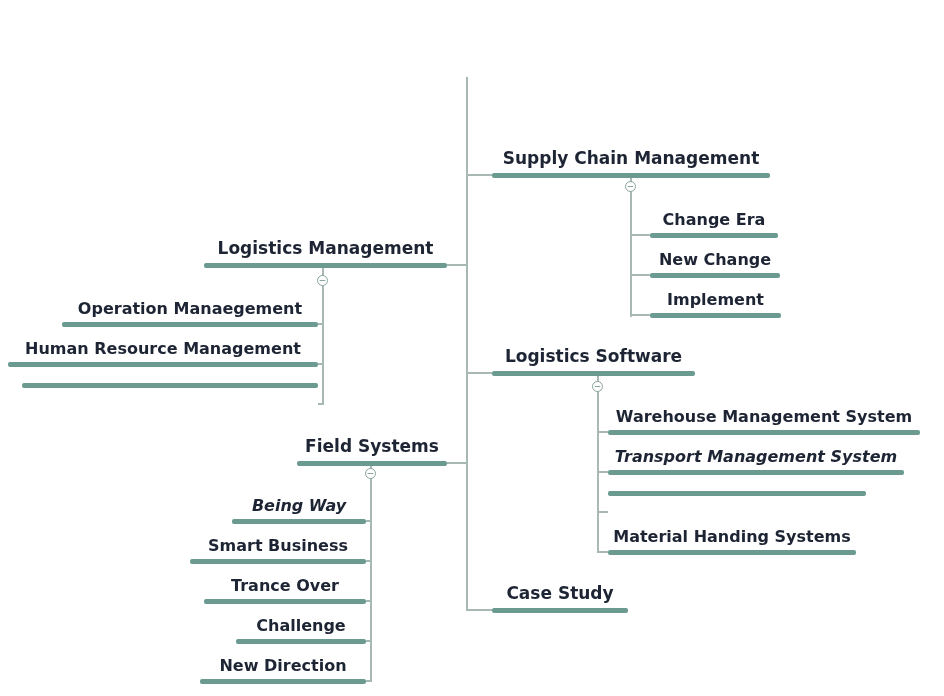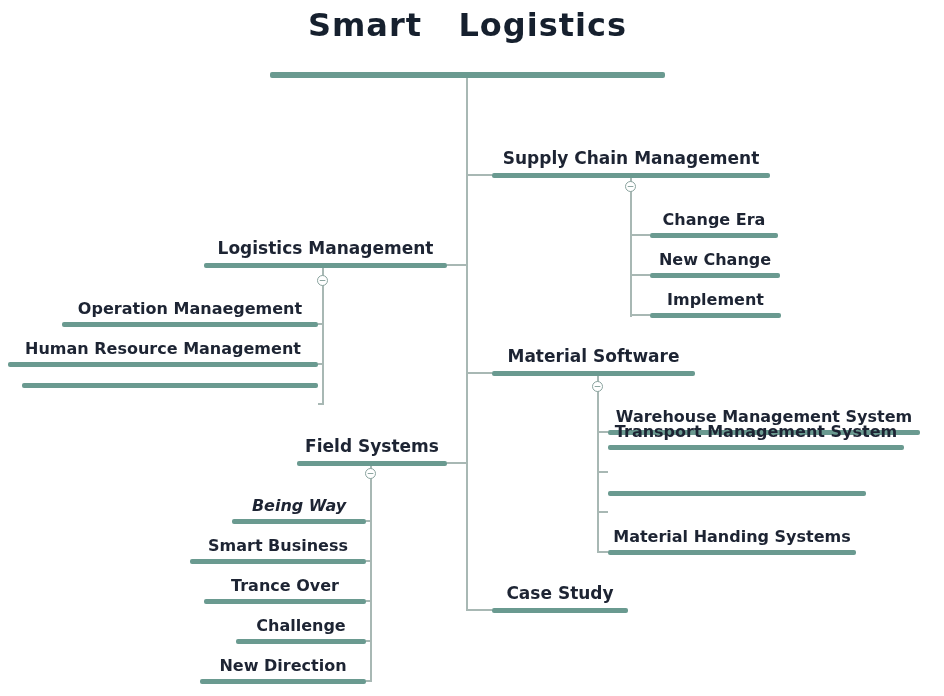--- a/index.html
+++ b/index.html
@@ -34,24 +34,20 @@
     cursor: pointer; z-index: 2;
   }
 </style>
 </head>
 <body>
 
 <div class="canvas">
 
   <div class="vline" style="left:466px;top:77px;height:534px;"></div>
 
-  <div class="node root" style="left:270px;top:4px;width:395px;">
-    <span class="lbl">Smart   Logistics</span>
-    <div class="bar"></div>
-  </div>
 
   <div class="hline" style="left:467px;top:174px;width:25px;"></div>
   <div class="node branch" style="left:492px;top:148px;width:278px;">
     <span class="lbl">Supply Chain Management</span>
     <div class="bar"></div>
   </div>
   <div class="vline" style="left:630px;top:178px;height:139px;"></div>
   <div class="toggle" style="left:625px;top:181px;">−</div>
   <div class="hline" style="left:632px;top:234px;width:18px;"></div>
   <div class="hline" style="left:632px;top:274px;width:18px;"></div>
@@ -86,34 +82,34 @@
   <div class="node child" style="left:8px;top:339px;width:310px;">
     <span class="lbl">Human Resource Management</span>
     <div class="bar"></div>
   </div>
   <div class="node child" style="left:22px;top:379px;width:296px;">
     <div class="bar"></div>
   </div>
 
   <div class="hline" style="left:467px;top:372px;width:25px;"></div>
   <div class="node branch" style="left:492px;top:346px;width:203px;">
-    <span class="lbl">Material Software</span>
+    <span class="lbl">Logistics Software</span>
     <div class="bar"></div>
   </div>
   <div class="vline" style="left:597px;top:376px;height:177px;"></div>
   <div class="toggle" style="left:592px;top:381px;">−</div>
   <div class="hline" style="left:599px;top:431px;width:9px;"></div>
   <div class="hline" style="left:599px;top:471px;width:9px;"></div>
   <div class="hline" style="left:599px;top:511px;width:9px;"></div>
   <div class="hline" style="left:599px;top:551px;width:9px;"></div>
   <div class="node child" style="left:608px;top:407px;width:312px;">
     <span class="lbl">Warehouse Management System</span>
     <div class="bar"></div>
   </div>
-  <div class="node child" style="left:608px;top:422px;width:296px;">
+  <div class="node child" style="left:608px;top:447px;width:296px;font-style:italic;">
     <span class="lbl">Transport Management System</span>
     <div class="bar"></div>
   </div>
   <div class="node child" style="left:608px;top:487px;width:258px;">
     <div class="bar"></div>
   </div>
   <div class="node child" style="left:608px;top:527px;width:248px;">
     <span class="lbl">Material Handing Systems</span>
     <div class="bar"></div>
   </div>

